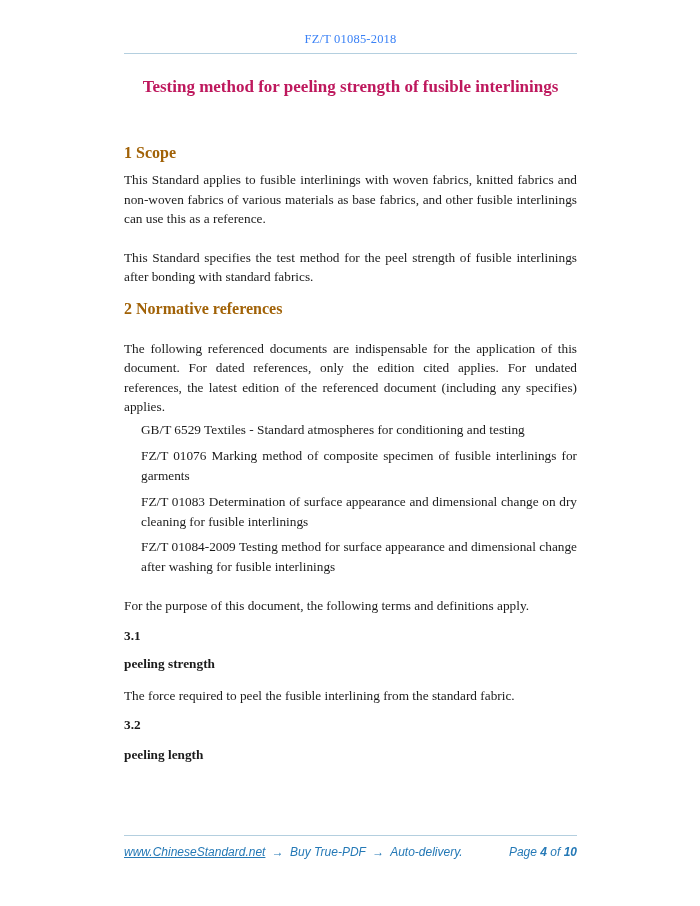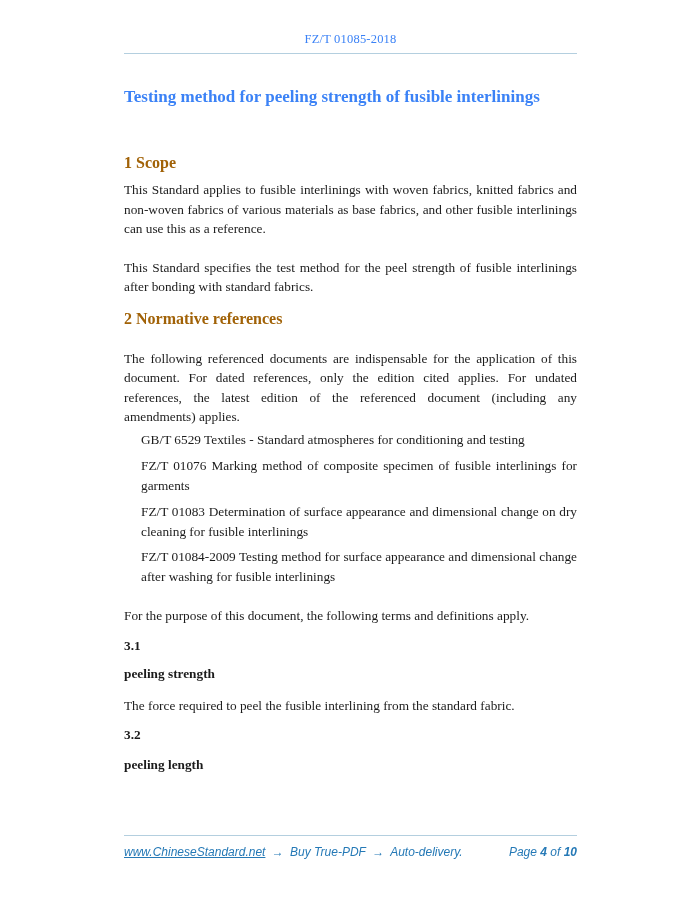--- a/index.html
+++ b/index.html
@@ -23,25 +23,26 @@
     line-height: 15px;
     color: #3b82f6;
     letter-spacing: 0.2px;
   }
   .header-rule {
     margin-top: 6px;
     border-top: 1px solid #b4cfdf;
     height: 0;
   }
   .doc-title {
-    margin-top: 31px;
+    margin-top: 21px;
+    text-align: center;
     font-size: 17px;
     font-weight: bold;
     line-height: 24px;
-    color: #3b82f6;
+    color: #be185d;
   }
   .sec-heading {
     font-size: 16px;
     font-weight: bold;
     line-height: 19px;
     color: #a16207;
     margin: 0;
   }
   .body-p {
     margin: 0;
@@ -113,21 +114,21 @@
     <div class="doc-number">FZ/T 01085-2018</div>
     <div class="header-rule"></div>
 
     <div class="doc-title">Testing method for peeling strength of fusible interlinings</div>
 
     <h2 class="sec-heading mt-h1">1 Scope</h2>
     <p class="body-p mt-p2">This Standard applies to fusible interlinings with woven fabrics, knitted fabrics and non-woven fabrics of various materials as base fabrics, and other fusible interlinings can use this as a reference.</p>
     <p class="body-p mt-p1">This Standard specifies the test method for the peel strength of fusible interlinings after bonding with standard fabrics.</p>
 
     <h2 class="sec-heading mt-h2">2 Normative references</h2>
-    <p class="body-p mt-p3">The following referenced documents are indispensable for the application of this document. For dated references, only the edition cited applies. For undated references, the latest edition of the referenced document (including any amendments) applies.</p>
+    <p class="body-p mt-p3">The following referenced documents are indispensable for the application of this document. For dated references, only the edition cited applies. For undated references, the latest edition of the referenced document (including any specifies) applies.</p>
     <p class="ref-item mt-ref1">GB/T 6529 Textiles - Standard atmospheres for conditioning and testing</p>
     <p class="ref-item mt-ref3">FZ/T 01076 Marking method of composite specimen of fusible interlinings for garments</p>
     <p class="ref-item mt-ref4">FZ/T 01083 Determination of surface appearance and dimensional change on dry cleaning for fusible interlinings</p>
     <p class="ref-item mt-ref5">FZ/T 01084-2009 Testing method for surface appearance and dimensional change after washing for fusible interlinings</p>
 
     <p class="body-p mt-p4">For the purpose of this document, the following terms and definitions apply.</p>
 
     <p class="term-label mt-t31">3.1</p>
     <p class="term-label mt-n31">peeling strength</p>
     <p class="body-p mt-d31">The force required to peel the fusible interlining from the standard fabric.</p>

